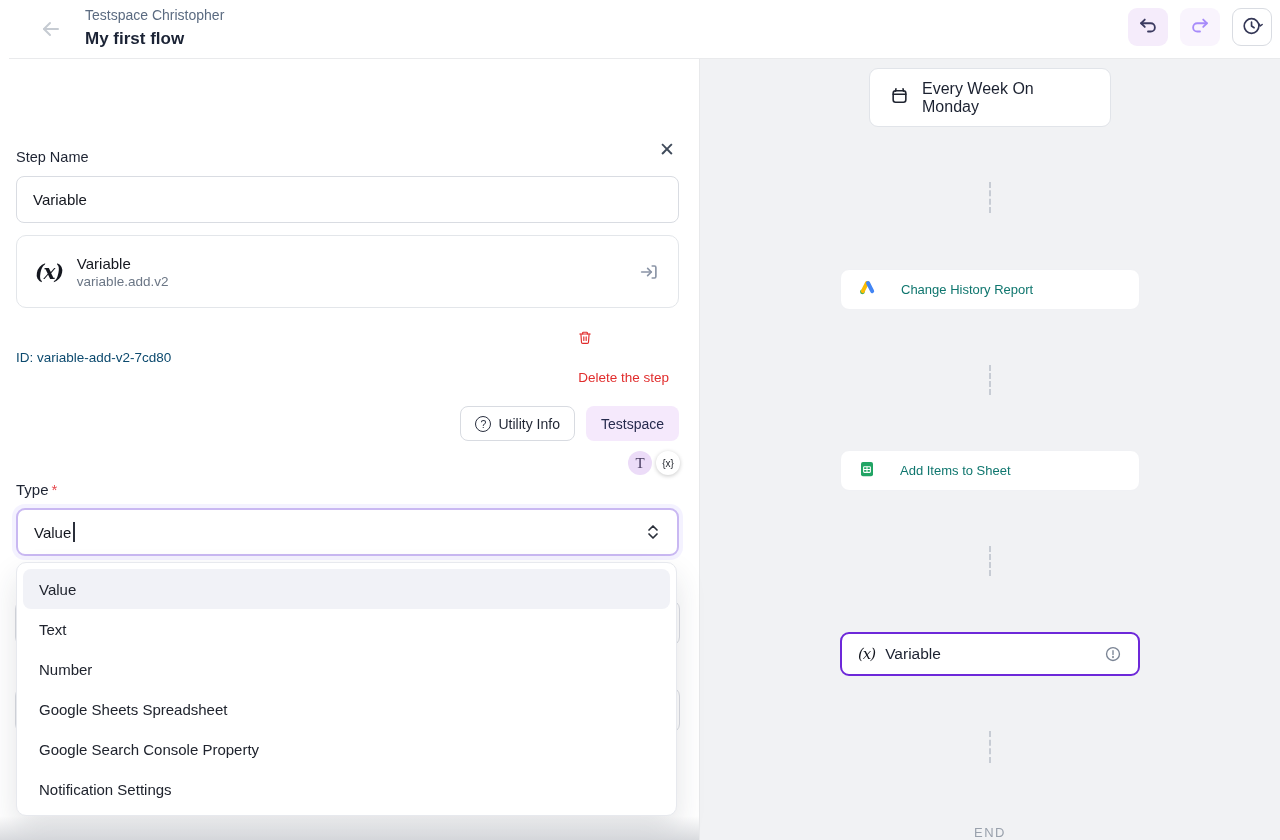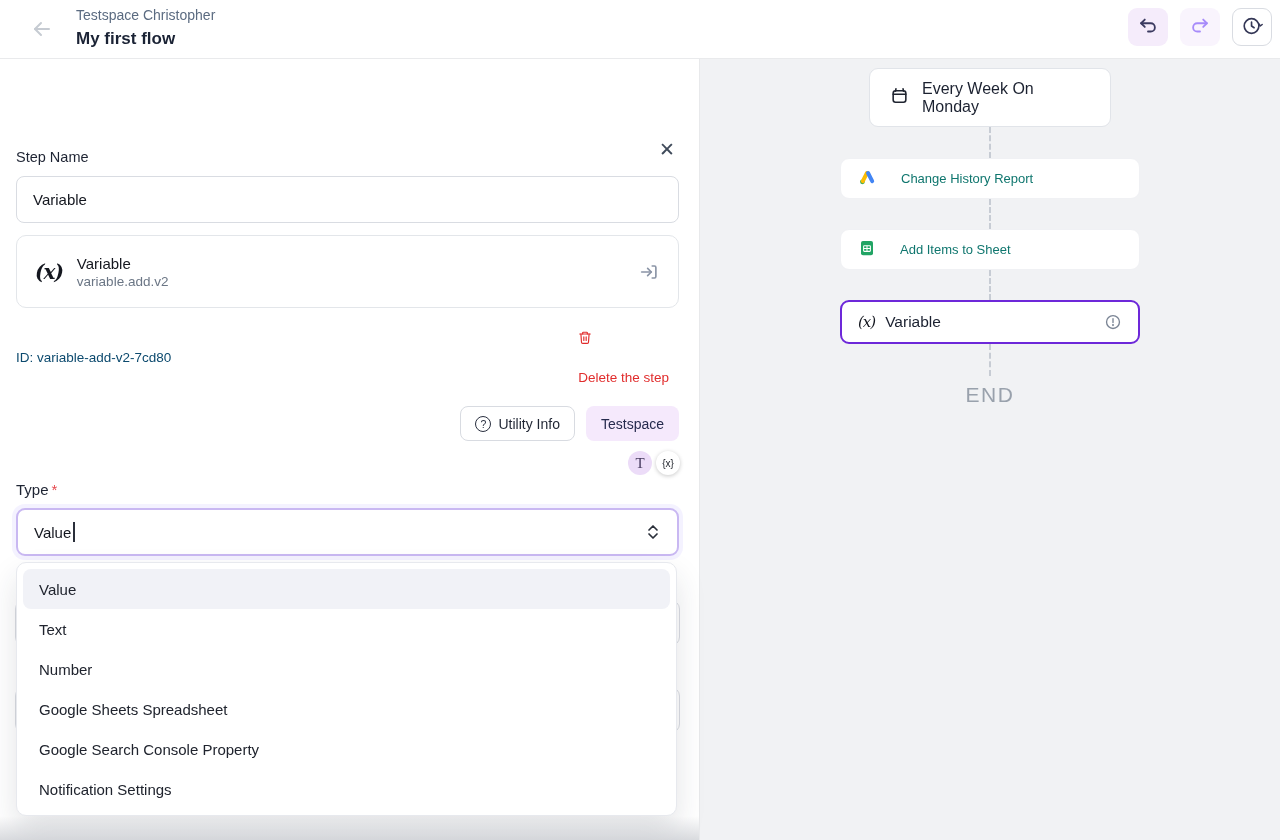--- a/index.html
+++ b/index.html
@@ -1,39 +1,39 @@
 <!DOCTYPE html>
 <html><head>
 <meta charset="utf-8">
 <style>
   * { margin:0; padding:0; box-sizing:border-box; }
   html,body { width:1280px; height:840px; overflow:hidden; background:#fff;
     font-family:"Liberation Sans", sans-serif; color:#1f2430; }
 
   
   .header { position:relative; height:59px; background:#fff;
-    border-bottom:1px solid #e9eaec; display:flex; align-items:center; }
+    border-bottom:1px solid #e9eaec; display:flex; align-items:center;margin-left:9px; }
   .back-btn { position:absolute; left:28px; top:16px; width:28px; height:28px;
     background:none; border:none; cursor:pointer; display:flex; align-items:center; justify-content:center; }
   .titles { position:absolute; left:76px; top:5px; }
   .breadcrumb { font-size:14px; color:#5b6b81; line-height:20px; }
   .page-title { font-size:17px; font-weight:600; color:#1b2335; line-height:27px; }
   .header-actions { position:absolute; right:8px; top:8px; display:flex; gap:12px; }
   .hbtn { width:40px; height:38px; border-radius:9px; border:none; cursor:pointer;
     display:flex; align-items:center; justify-content:center; background:transparent; }
   .hbtn.undo { background:#f5ecfb; }
   .hbtn.redo { background:#f9f4fd; }
   .hbtn.history { background:#fff; border:1px solid #d9dce2; }
 
   
   .content { position:relative; display:flex; height:781px; }
   .left-panel { position:relative; width:700px; height:100%; background:#fff;
     border-right:1px solid #e8e9eb; }
   .canvas { position:relative; width:580px; height:100%; background:#f1f2f4;
-    display:flex; flex-direction:column; align-items:center; }
+    display:flex; flex-direction:column; align-items:center;justify-content:space-between; }
 
   
   .close-btn { position:absolute; top:79px; right:20px; width:24px; height:24px;
     background:none; border:none; cursor:pointer; font-size:19px; color:#3f4a5a; line-height:24px; }
   .field-label { position:absolute; left:16px; top:90px; font-size:14.5px; color:#1e2433; }
   .text-input { position:absolute; left:16px; right:20px; top:117px; height:47px;
     border:1px solid #d9dce2; border-radius:8px; background:#fff;
     display:flex; align-items:center; padding:0 16px; font-size:15px; color:#14171f; }
 
   .step-card { position:absolute; left:16px; right:20px; top:176px; height:73px;
@@ -98,21 +98,21 @@
     border-radius:9px; padding:0 20px; gap:13px; font-size:16px; color:#1b2130; }
   .node-action { width:300px; height:41px; border:1px solid #f0f1f4; border-radius:9px;
     padding:0 17px; gap:24px; font-size:13px; color:#0f766e; }
   .node-selected { width:300px; height:44px; border:2px solid #6d28d9; border-radius:9px;
     padding:0 16px; gap:10px; font-size:15.5px; color:#1b2130; }
   .node-fx { font-family:"DejaVu Serif", serif; font-style:italic; font-weight:500;
     font-size:15px; color:#14171f; letter-spacing:-1px; }
   .warn-icon { margin-left:auto; display:flex; }
   .connector { width:0; border-left:2px dashed #c7ccd4; }
   .c1 { height:31px; } .c2 { height:30px; } .c3 { height:30px; } .c4 { height:32px; }
-  .end-label { margin-top:7px; font-size:21px; color:#99a1ac; letter-spacing:1.5px; }
+  .end-label { margin-top:7px; font-size:13px; color:#99a1ac; letter-spacing:1.5px; }
 </style>
 </head>
 <body>
 
 <div class="header">
   <button class="back-btn">
     <span>
       <svg width="24" height="24" viewBox="0 0 24 24" fill="none" stroke="#c6cbd2" stroke-width="2" stroke-linecap="round" stroke-linejoin="round">
           <path d="M19 12H5"></path>
           <path d="M11 18l-6-6 6-6"></path>

